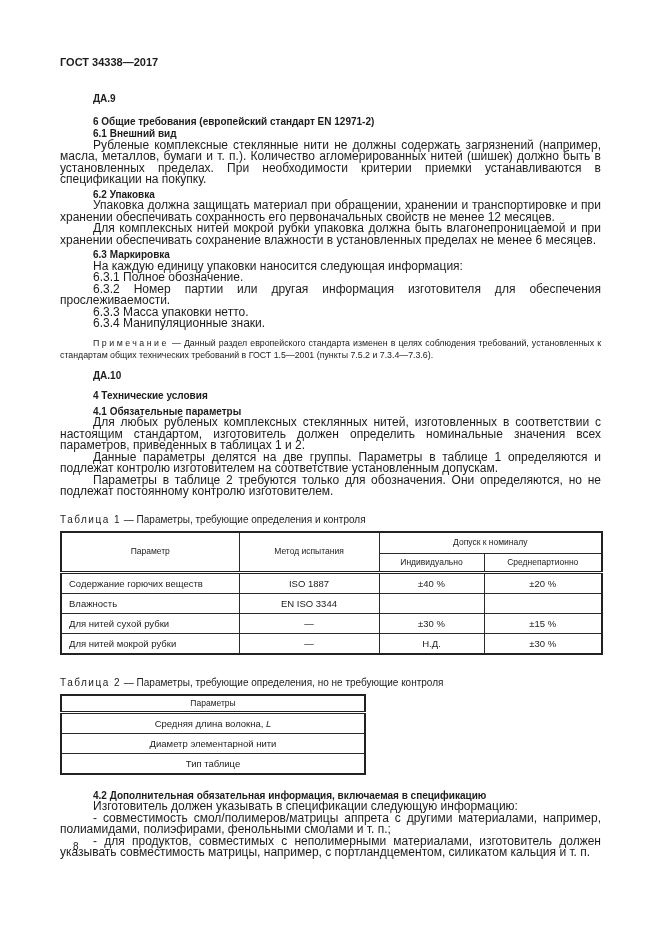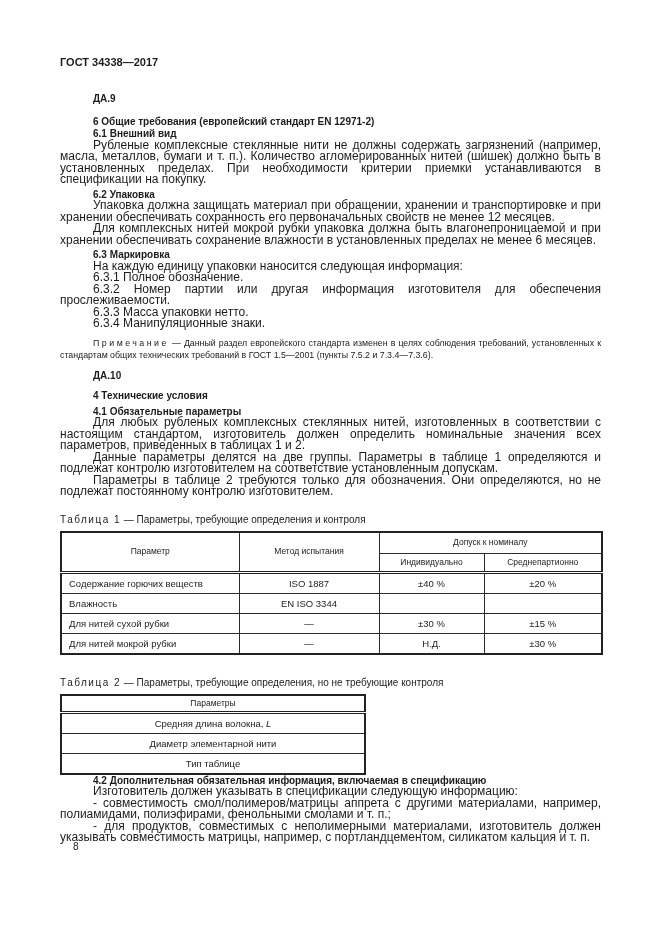--- a/index.html
+++ b/index.html
@@ -38,21 +38,21 @@
     font-weight: bold;
     line-height: 11.5px;
     padding-left: 33px;
     margin: 0;
   }
   .h.mt11 { margin-top: 11px; }
   .h.mt9  { margin-top: 9px; }
   .h.mt4  { margin-top: 4px; }
   .h.mt3  { margin-top: 3px; }
   .h.mt1  { margin-top: 1px; }
-  .h.mt15 { margin-top: 0; }
+  .h.mt15 { margin-top: 15px; }
   p.body {
     font-size: 12px;
     line-height: 11.5px;
     text-align: justify;
     text-indent: 33px;
     margin: 0;
   }
   p.body.mt4 { margin-top: 4px; }
   .note {
     font-size: 8.8px;

